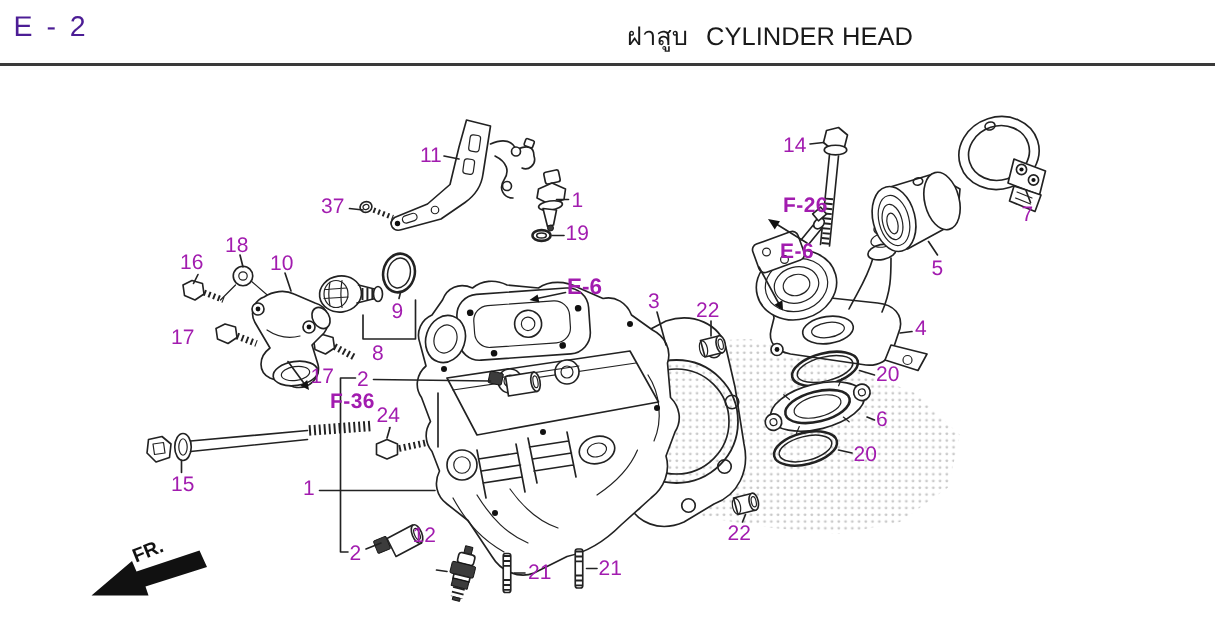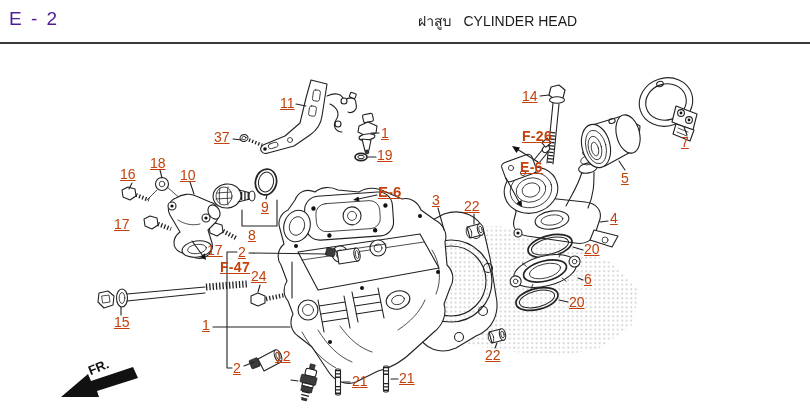--- a/index.html
+++ b/index.html
@@ -1,22 +1,22 @@
 <!DOCTYPE html>
 <html><head>
 <meta charset="utf-8">
 <style>
   html,body{margin:0;padding:0;background:#fff;}
   .stage{position:relative;width:810px;height:420px;background:#fff;overflow:hidden;
          font-family:"Liberation Sans",sans-serif;color:#111;}
   .page-code{position:absolute;left:9px;top:8px;font-size:19px;letter-spacing:2px;color:#4c1d95;}
-  .page-title{position:absolute;left:418px;top:10px;font-size:14px;color:#1a1a1a;white-space:nowrap;}
+  .page-title{position:absolute;left:418px;top:10px;font-size:17px;color:#1a1a1a;white-space:nowrap;}
   .page-title .gap{display:inline-block;width:12px;}
   .rule{position:absolute;left:0;top:42px;width:810px;height:0;border-top:2px solid #3a3a3a;}
-  .callout{position:absolute;font-size:14px;line-height:15px;color:#c2410c;white-space:nowrap;text-decoration:underline;}
+  .callout{position:absolute;font-size:14px;line-height:15px;color:#a21caf;white-space:nowrap;}
   .ref{font-weight:bold;font-size:14px;letter-spacing:.3px;padding-left:27px;}
   .ref-big{font-weight:bold;font-size:15px;}
   .fr{position:absolute;left:86px;top:364px;font-weight:bold;font-size:13px;
       transform:rotate(-22deg);transform-origin:left top;color:#111;}
   svg{position:absolute;left:0;top:0;}
   .ln{fill:none;stroke:#222;stroke-width:1.1;stroke-linecap:round;stroke-linejoin:round;}
   .ln2{fill:none;stroke:#222;stroke-width:.8;stroke-linecap:round;stroke-linejoin:round;}
   .w{fill:#fff;stroke:#222;stroke-width:1.1;stroke-linejoin:round;}
   .k{fill:#111;stroke:none;}
   .dk{fill:#3c3c3c;stroke:#111;stroke-width:.6;}
@@ -376,16 +376,16 @@
   <div class="callout" style="left:352px;top:374px">21</div>
   <div class="callout" style="left:399px;top:371px">21</div>
   <div class="callout" style="left:464px;top:199px">22</div>
   <div class="callout" style="left:485px;top:348px">22</div>
   <div class="callout" style="left:214px;top:130px">37</div>
   <div class="callout" style="left:251px;top:269px">24</div>
 
   <div class="callout ref-big" style="left:378px;top:184px">E-6</div>
   <div class="callout ref" style="left:495px;top:129px">F-26</div>
   <div class="callout ref" style="left:493px;top:160px">E-6</div>
-  <div class="callout ref" style="left:193px;top:260px">F-47</div>
+  <div class="callout ref" style="left:193px;top:260px">F-36</div>
 
   <div class="fr">FR.</div>
 </div>
 
 </body></html>

